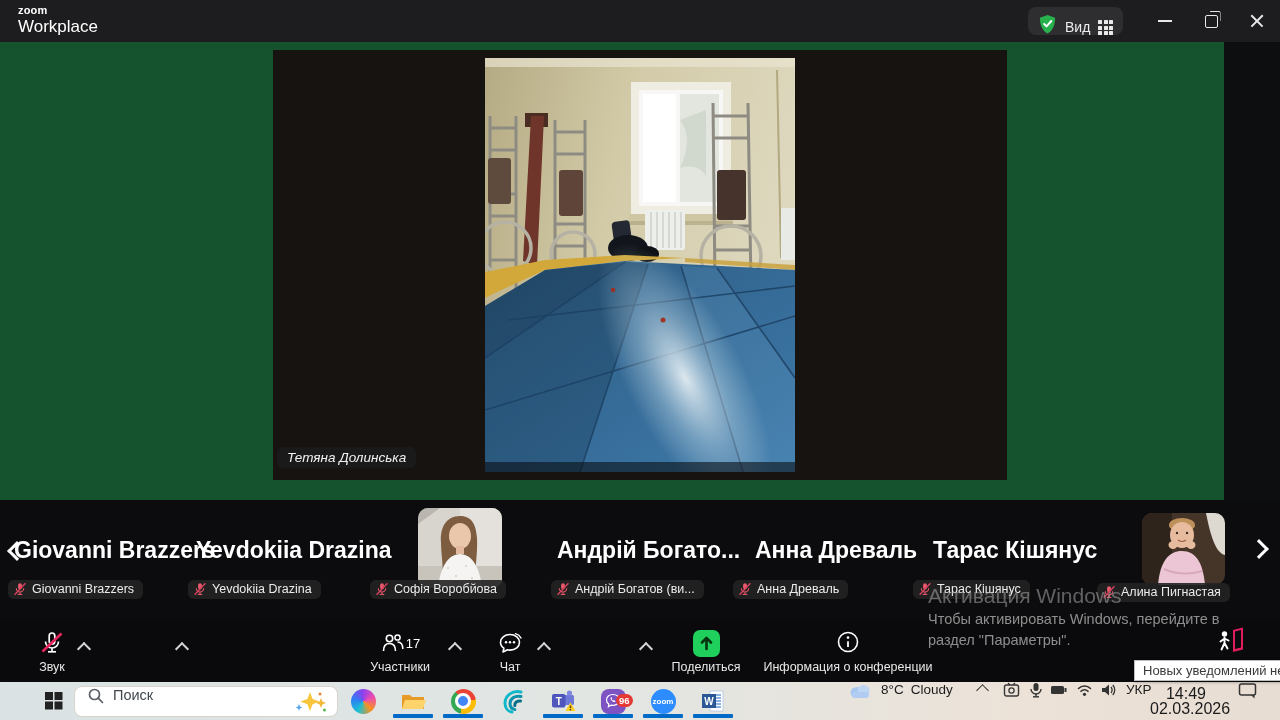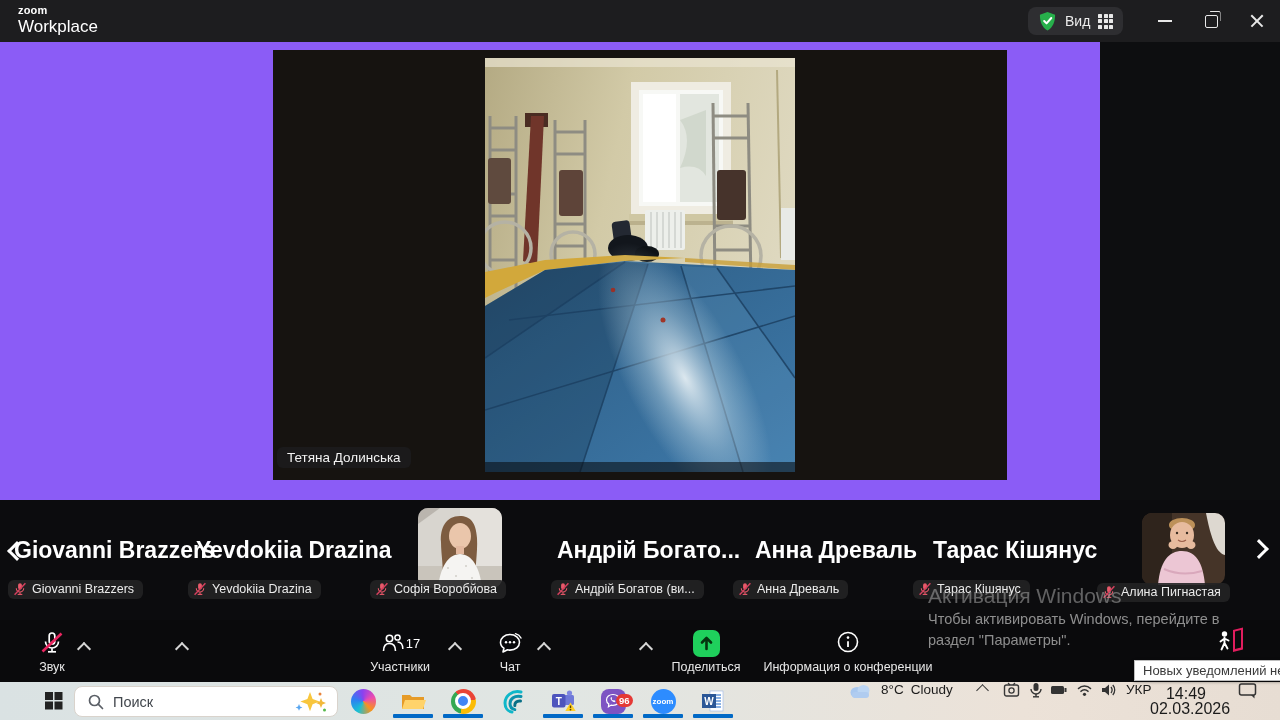--- a/index.html
+++ b/index.html
@@ -3,32 +3,32 @@
 <meta charset="utf-8">
 <style>
   html,body{margin:0;padding:0;background:#000;}
   body{font-family:"Liberation Sans",sans-serif;-webkit-font-smoothing:antialiased;}
   .screen{position:relative;width:1280px;height:720px;overflow:hidden;background:#0d0e10;}
   
   .titlebar{position:absolute;left:0;top:0;width:1280px;height:42px;background:#1d1d1f;}
   .brand{position:absolute;left:18px;top:5px;color:#fff;line-height:1;}
   .brand-top{font-size:11px;font-weight:bold;letter-spacing:.2px;}
   .brand-bottom{font-size:17px;margin-top:2px;}
-  .view-pill{position:absolute;left:1028px;top:7px;height:28px;display:flex;align-items:center;gap:8px;padding:0 10px;background:#2e2e31;border-radius:8px;color:#ececec;font-size:14px;cursor:default;}
+  .view-pill{position:absolute;left:1028px;top:7px;height:28px;display:flex;align-items:flex-end;gap:8px;padding:0 10px;background:#2e2e31;border-radius:8px;color:#ececec;font-size:14px;cursor:default;}
   .win-btn{position:absolute;top:8px;width:30px;height:26px;display:flex;align-items:center;justify-content:center;}
   .min-glyph{width:14px;height:2px;background:#e8e8e8;}
   .restore-glyph{position:relative;width:11px;height:11px;border:1.5px solid #e8e8e8;border-radius:2px;}
   .restore-glyph::before{content:"";position:absolute;left:2px;top:-5px;width:11px;height:11px;border:1.5px solid #e8e8e8;border-radius:2px;clip-path:polygon(20% 0,100% 0,100% 80%,80% 80%,80% 20%,20% 20%);}
   .close-glyph{position:relative;width:16px;height:16px;}
   .close-glyph::before,.close-glyph::after{content:"";position:absolute;left:0;top:7px;width:16px;height:1.8px;background:#e8e8e8;}
   .close-glyph::before{transform:rotate(45deg);}  .close-glyph::after{transform:rotate(-45deg);}
   .grid9{display:grid;grid-template-columns:repeat(3,4px);grid-template-rows:repeat(3,4px);gap:1.5px;}
   .grid9 i{background:#e9e9e9;border-radius:.5px;}
   
-  .stage{position:absolute;left:0;top:42px;width:1100px;height:458px;background:#8b5cf6;}
+  .stage{position:absolute;left:0;top:42px;width:1224px;height:458px;background:#14532d;font-style:italic;}
   .main-tile{position:absolute;left:273px;top:8px;width:734px;height:430px;background:#161310;}
   .gym{position:absolute;left:212px;top:8px;width:310px;height:414px;display:block;}
   .name-pill{position:absolute;left:4px;bottom:12px;background:rgba(28,28,30,.82);border-radius:6px;padding:3px 10px;color:#f2f2f2;font-size:13.5px;white-space:nowrap;}
   
   .filmstrip{position:absolute;left:0;top:500px;width:1280px;height:120px;background:#0c0c0e;}
   .big-name{position:absolute;top:37px;color:#fff;font-size:23px;font-weight:bold;white-space:nowrap;}
   .p-label{position:absolute;display:inline-flex;align-items:center;gap:5px;background:rgba(34,34,36,.9);border-radius:6px;padding:2px 9px 3px 5px;color:#ececec;font-size:12.5px;white-space:nowrap;}
   .v-tile{position:absolute;border-radius:10px;overflow:hidden;}
   .v-tile svg{display:block;width:100%;height:100%;}
   .strip-chev{position:absolute;width:22px;height:26px;display:flex;align-items:center;justify-content:center;}
@@ -44,21 +44,21 @@
   .tb-item{position:absolute;top:7px;display:flex;flex-direction:column;align-items:center;}
   .tb-ic{height:32px;display:flex;align-items:center;justify-content:center;gap:0;text-align:right;}
   .tb-lbl{font-size:12.5px;color:#e8e8e8;margin-top:1px;white-space:nowrap;text-align:center;}
   .tb-count{color:#fff;font-size:13px;}
   .tb-chev{position:absolute;top:20px;width:16px;height:14px;display:flex;align-items:center;justify-content:center;}
   .chev-u{width:8px;height:8px;border-left:2px solid #d6d6d6;border-top:2px solid #d6d6d6;transform:rotate(45deg);margin-top:4px;}
   .share-btn{width:27px;height:27px;border-radius:7px;background:#1fd05c;display:flex;align-items:center;justify-content:center;}
   .tooltip{position:absolute;left:1134px;top:660px;z-index:6;background:#fff;border:1px solid #bdbdbd;box-shadow:0 1px 3px rgba(0,0,0,.4);color:#3a3a3a;font-size:13px;padding:2px 8px;white-space:nowrap;}
   
   .taskbar{position:absolute;left:0;top:682px;width:1280px;height:38px;background:linear-gradient(90deg,#dae2e3 0%,#e1e6e3 45%,#ece2d8 80%,#e7ddd3 100%);}
-  .search-box{position:absolute;left:74px;top:4px;width:262px;height:29px;background:#fff;border:1px solid #d9d3cc;border-radius:8px;display:flex;align-items:center;}
+  .search-box{position:absolute;left:74px;top:4px;width:262px;height:29px;background:#fff;border:1px solid #d9d3cc;border-radius:8px;display:flex;}
   .search-txt{color:#42474d;font-size:14.5px;margin-left:8px;}
   .tb-app{position:absolute;top:5px;width:28px;height:28px;display:flex;align-items:center;justify-content:center;}
   .run-bar{position:absolute;top:32px;height:4px;width:40px;background:#0169c6;border-radius:1px;}
   .copilot{width:25px;height:25px;border-radius:50%;background:conic-gradient(from 210deg,#19c0d4,#2e7ff2,#8a41f0,#ec4bb0,#f7941d,#19c0d4);}
   .chrome{position:relative;width:25px;height:25px;border-radius:50%;background:conic-gradient(from -40deg,#ea4335 0 120deg,#fbbc05 120deg 235deg,#34a853 235deg 360deg);display:flex;}
   .chrome i{width:10px;height:10px;border-radius:50%;background:#4285f4;border:3px solid #fff;margin:auto;}
   .viber{position:relative;width:25px;height:25px;border-radius:8px;background:#7d53c3;display:flex;align-items:center;justify-content:center;}
   .badge{position:absolute;right:-7px;top:5px;background:#e53935;color:#fff;font-size:9.5px;font-weight:bold;border-radius:8px;padding:1px 3px;line-height:1.2;}
   .zoomapp{width:25px;height:25px;border-radius:50%;background:#2d8cff;display:flex;align-items:center;justify-content:center;color:#fff;font-size:8px;font-weight:bold;}
   .tray{position:absolute;top:0;height:43px;display:flex;color:#1f1f1f;}

